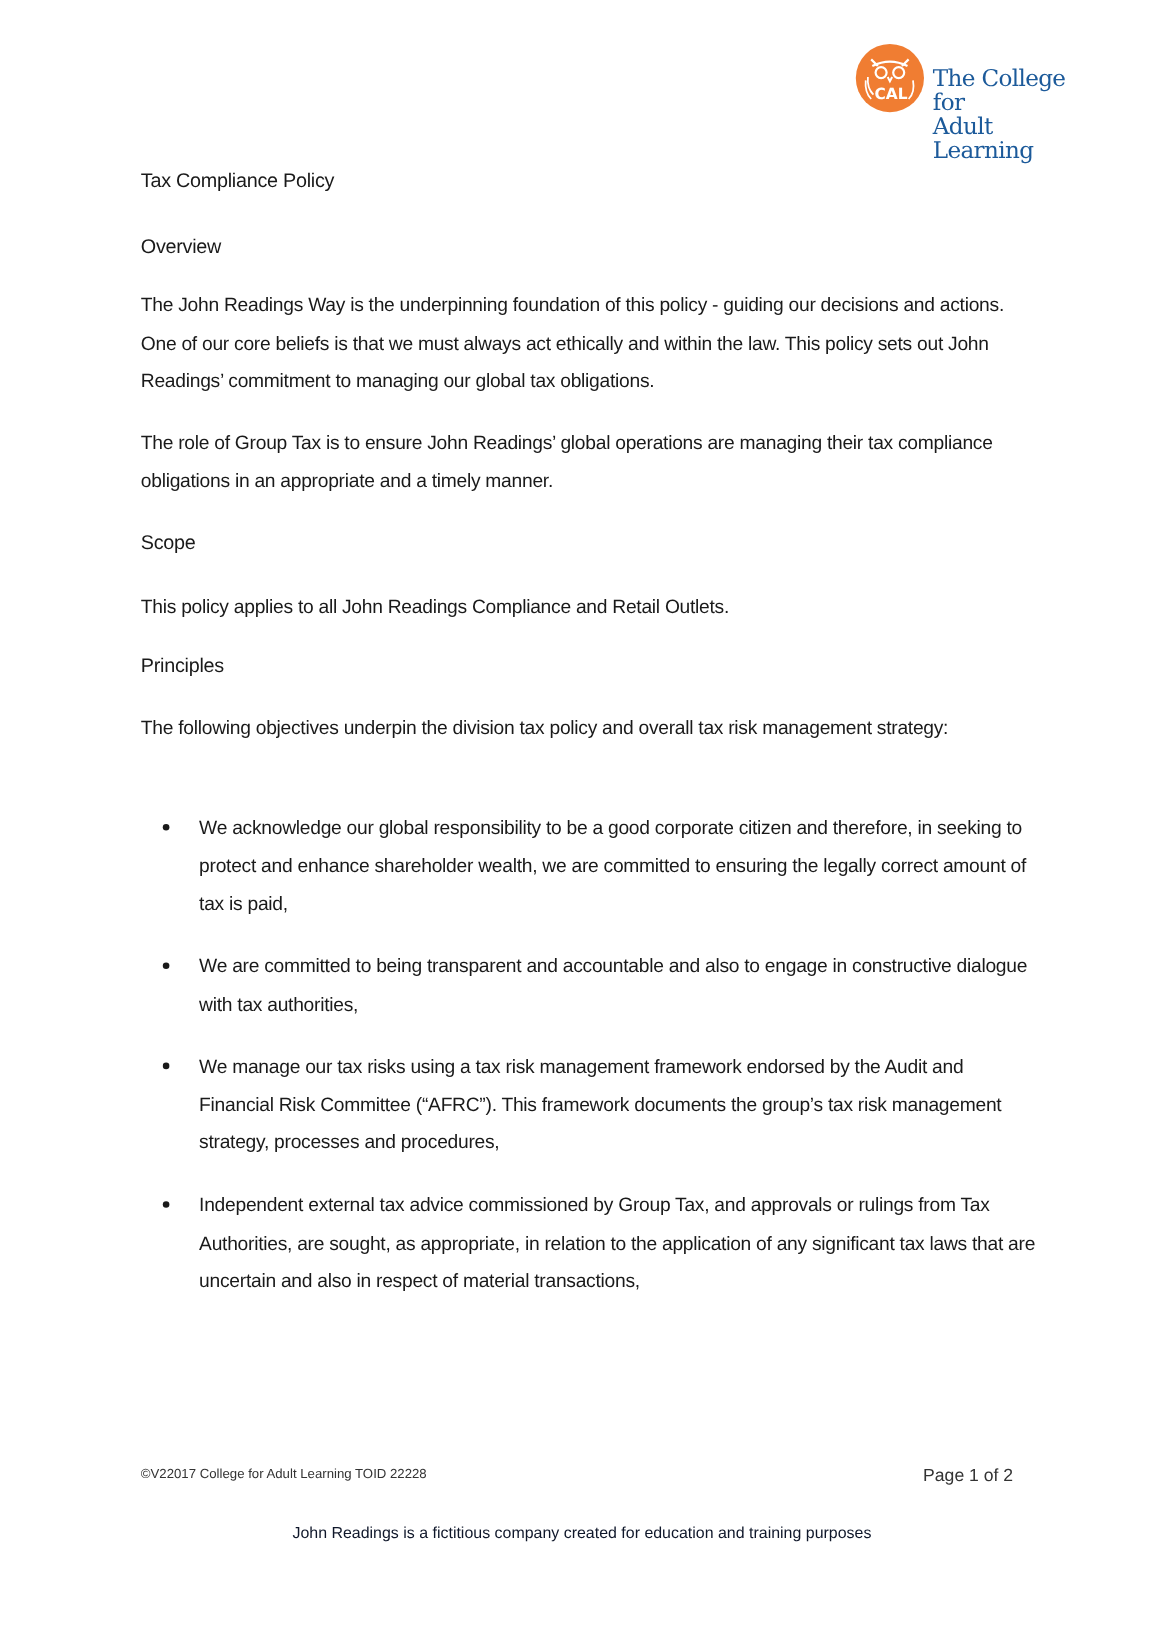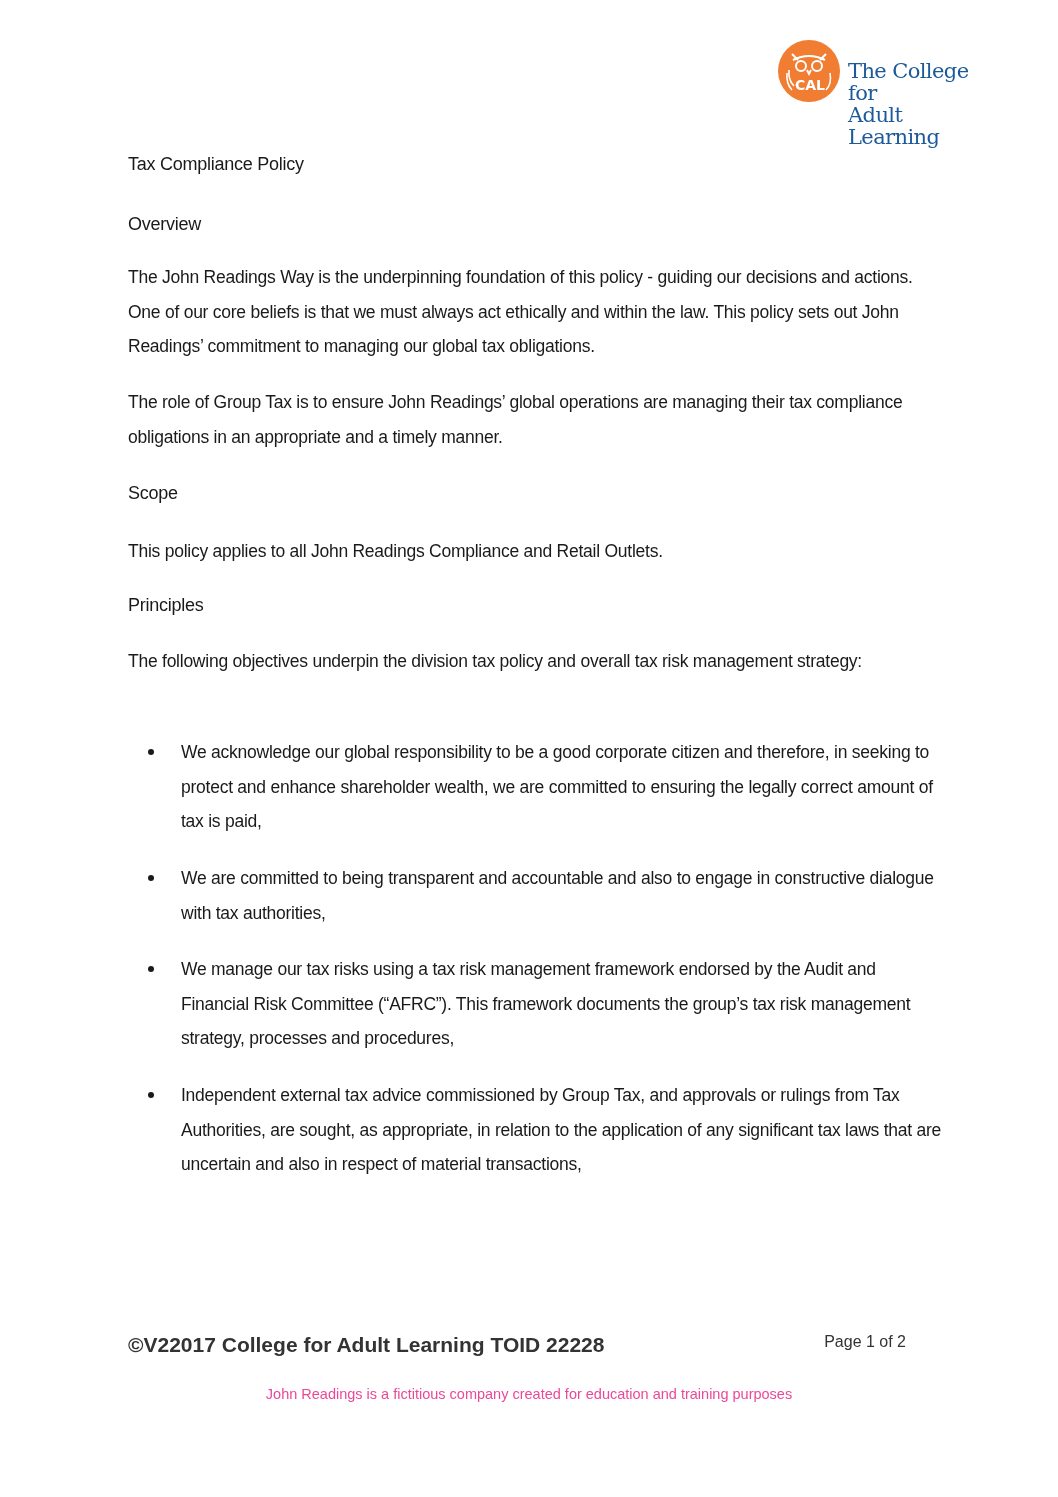--- a/index.html
+++ b/index.html
@@ -28,28 +28,28 @@
     .h { position: absolute; left: 0; font-size: 18px; }
     .p { position: absolute; left: 0; width: 810px; line-height: 34.5px; }
     .bullets { position: absolute; left: 0; width: 810px; }
     .bullet { position: absolute; left: 0; width: 810px; }
     .bullet-dot {
       position: absolute; left: 20px; top: 14px; width: 6px; height: 6px;
       border-radius: 50%; background: #1a1a1a;
     }
     .bullet-text { position: absolute; left: 53px; width: 760px; line-height: 34.5px; }
     .footer-left {
-      position: absolute; left: 128px; top: 1333px; font-size: 21px; color: #333; font-weight: bold;
+      position: absolute; left: 128px; top: 1333px; font-size: 12px; color: #333;
     }
     .footer-right {
-      position: absolute; right: 152px; top: 1333px; font-size: 16px; color: #333;
+      position: absolute; right: 137px; top: 1333px; font-size: 16px; color: #333;
     }
     .disclaimer {
       position: absolute; left: 0; width: 1058px; top: 1386px; text-align: center;
-      font-size: 14.5px; color: #ec4899;
+      font-size: 14.5px; color: #0f172a;
     }
   </style>
 </head>
 <body>
 
 <div class="logo">
   <div class="logo-circle">
     <svg width="62" height="62" viewBox="0 0 62 62">
       <path d="M14 14 L20 20 M48 14 L42 20" stroke="#fff" stroke-width="2" fill="none"></path>
       <path d="M15 20 Q31 12 47 20" stroke="#fff" stroke-width="2" fill="none"></path>

